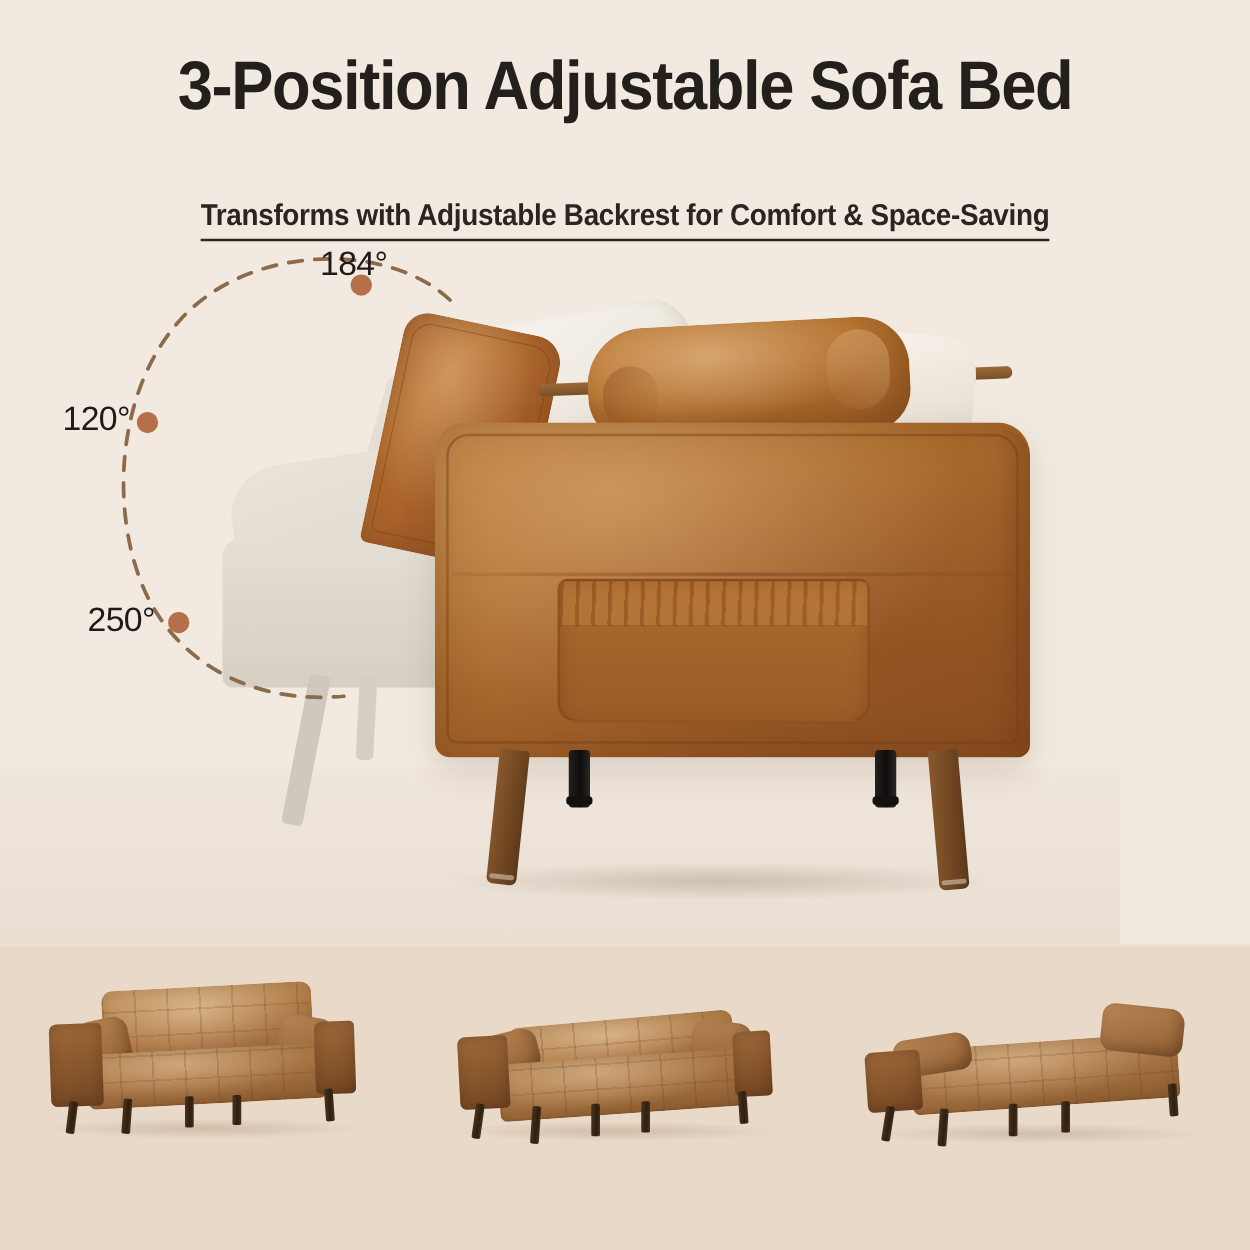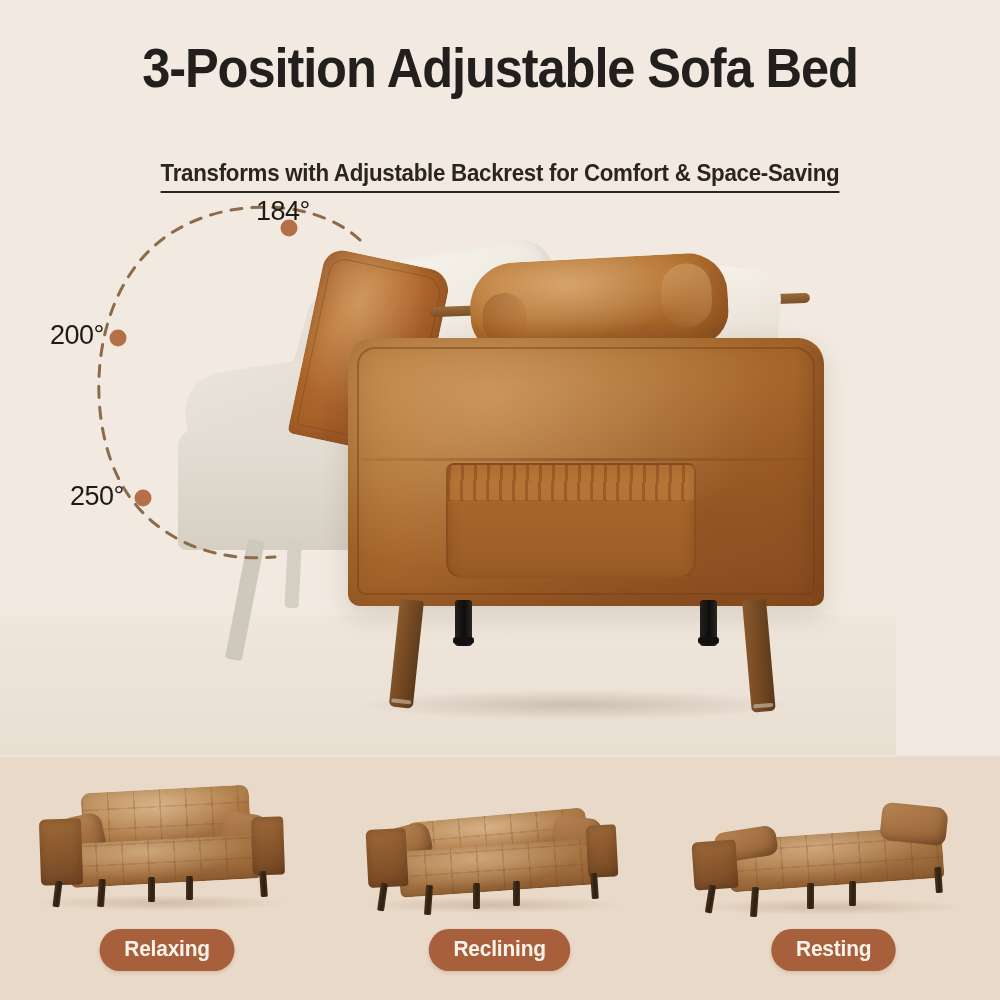--- a/index.html
+++ b/index.html
@@ -334,21 +334,21 @@
     <div class="ghost ghost-leg-b"></div>
 
     <svg class="arc-svg" viewBox="0 0 340 380">
       <path d="M 300 55 C 250 8, 140 10, 85 70 C 28 132, 28 240, 62 300 C 92 352, 150 378, 215 372" fill="none" stroke="#8B6B4A" stroke-width="3" stroke-dasharray="11 10" stroke-linecap="round"></path>
       <circle cx="229" cy="43" r="8.5" fill="#B5704A"></circle>
       <circle cx="58" cy="153" r="8.5" fill="#B5704A"></circle>
       <circle cx="83" cy="313" r="8.5" fill="#B5704A"></circle>
     </svg>
 
     <div class="angle-label lbl-105">184°</div>
-    <div class="angle-label lbl-160">200°</div>
+    <div class="angle-label lbl-160">120°</div>
     <div class="angle-label lbl-180">250°</div>
 
     <div class="sofa white-cushion"></div>
     <div class="sofa backrest"></div>
     <div class="sofa frame-bar"></div>
     <div class="sofa white-peek"></div>
 
     <div class="sofa bolster">
       <div class="bolster-fold-a"></div>
       <div class="bolster-fold-b"></div>
@@ -428,26 +428,15 @@
           <div class="ms ms-leg" style="left:40px;top:118px;width:7px;height:28px;transform:rotate(9deg);"></div>
           <div class="ms ms-leg" style="left:84px;top:120px;width:7px;height:30px;transform:rotate(4deg);"></div>
           <div class="ms ms-leg" style="left:140px;top:116px;width:7px;height:26px;"></div>
           <div class="ms ms-leg" style="left:182px;top:114px;width:7px;height:25px;"></div>
           <div class="ms ms-leg" style="left:268px;top:100px;width:7px;height:26px;transform:rotate(-4deg);"></div>
         </div>
       </div>
 
     </div>
 
-    <div class="badge-row">
-      <div class="badge-cell">
-        <span class="badge">Relaxing</span>
-      </div>
-      <div class="badge-cell">
-        <span class="badge">Reclining</span>
-      </div>
-      <div class="badge-cell">
-        <span class="badge">Resting</span>
-      </div>
-    </div>
 
   </div>
 </div>
 
 </body></html>

